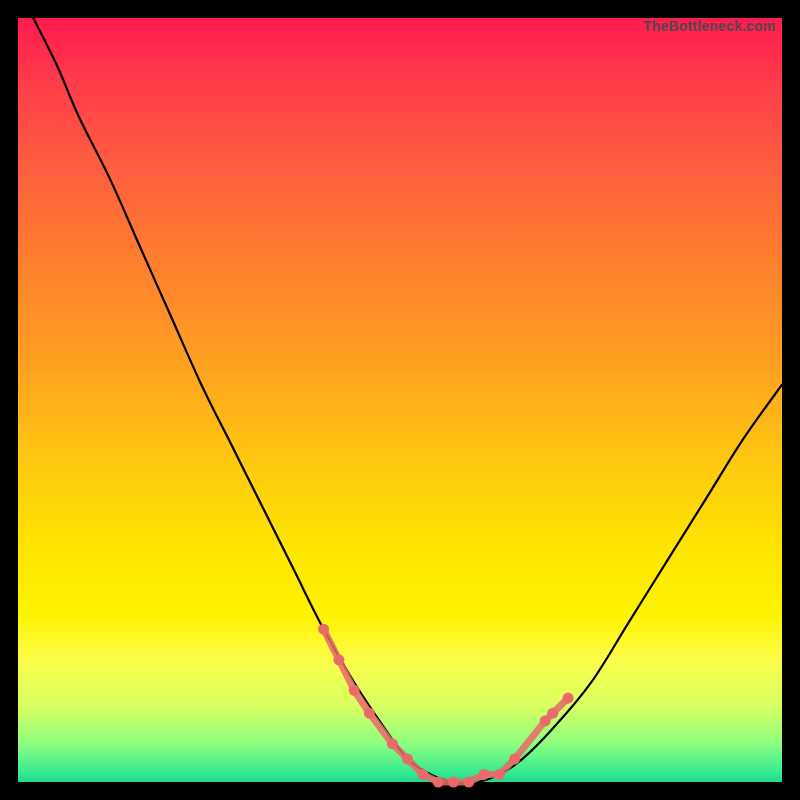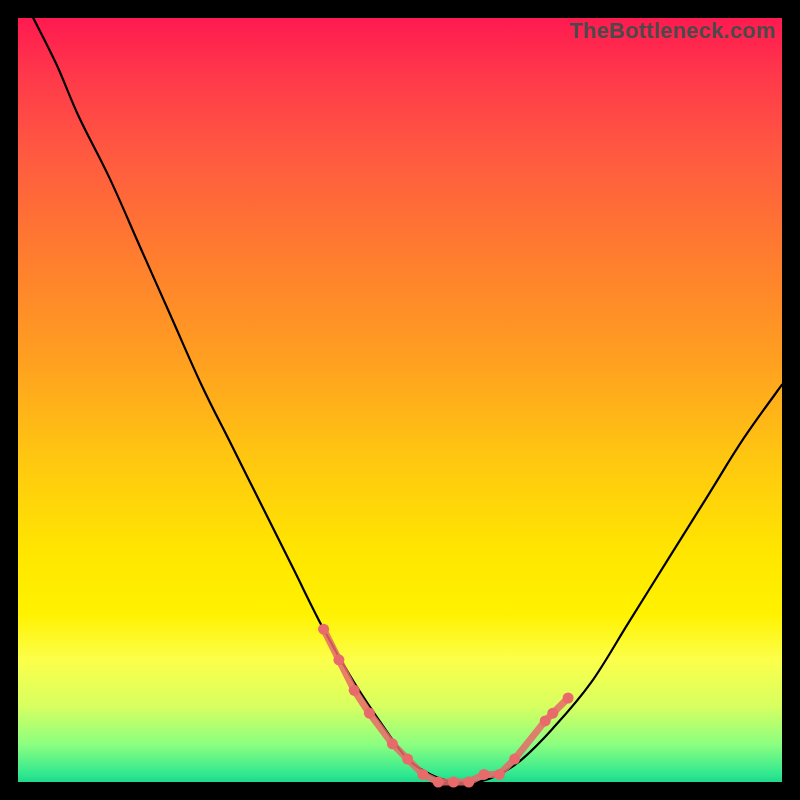--- a/index.html
+++ b/index.html
@@ -38,21 +38,21 @@
       #8dff80 95%,
       #30e890 99%,
       #1fd88a 100%
     );
   }
   .watermark {
     position: absolute;
     top: 0px;
     right: 6px;
     font-family: Arial, Helvetica, sans-serif;
-    font-size: 22px;
+    font-size: 14px;
     font-weight: 600;
     color: #4a4a4a;
     letter-spacing: 0.2px;
   }
   svg.curve {
     position: absolute;
     left: 0;
     top: 0;
     width: 764px;
     height: 764px;

